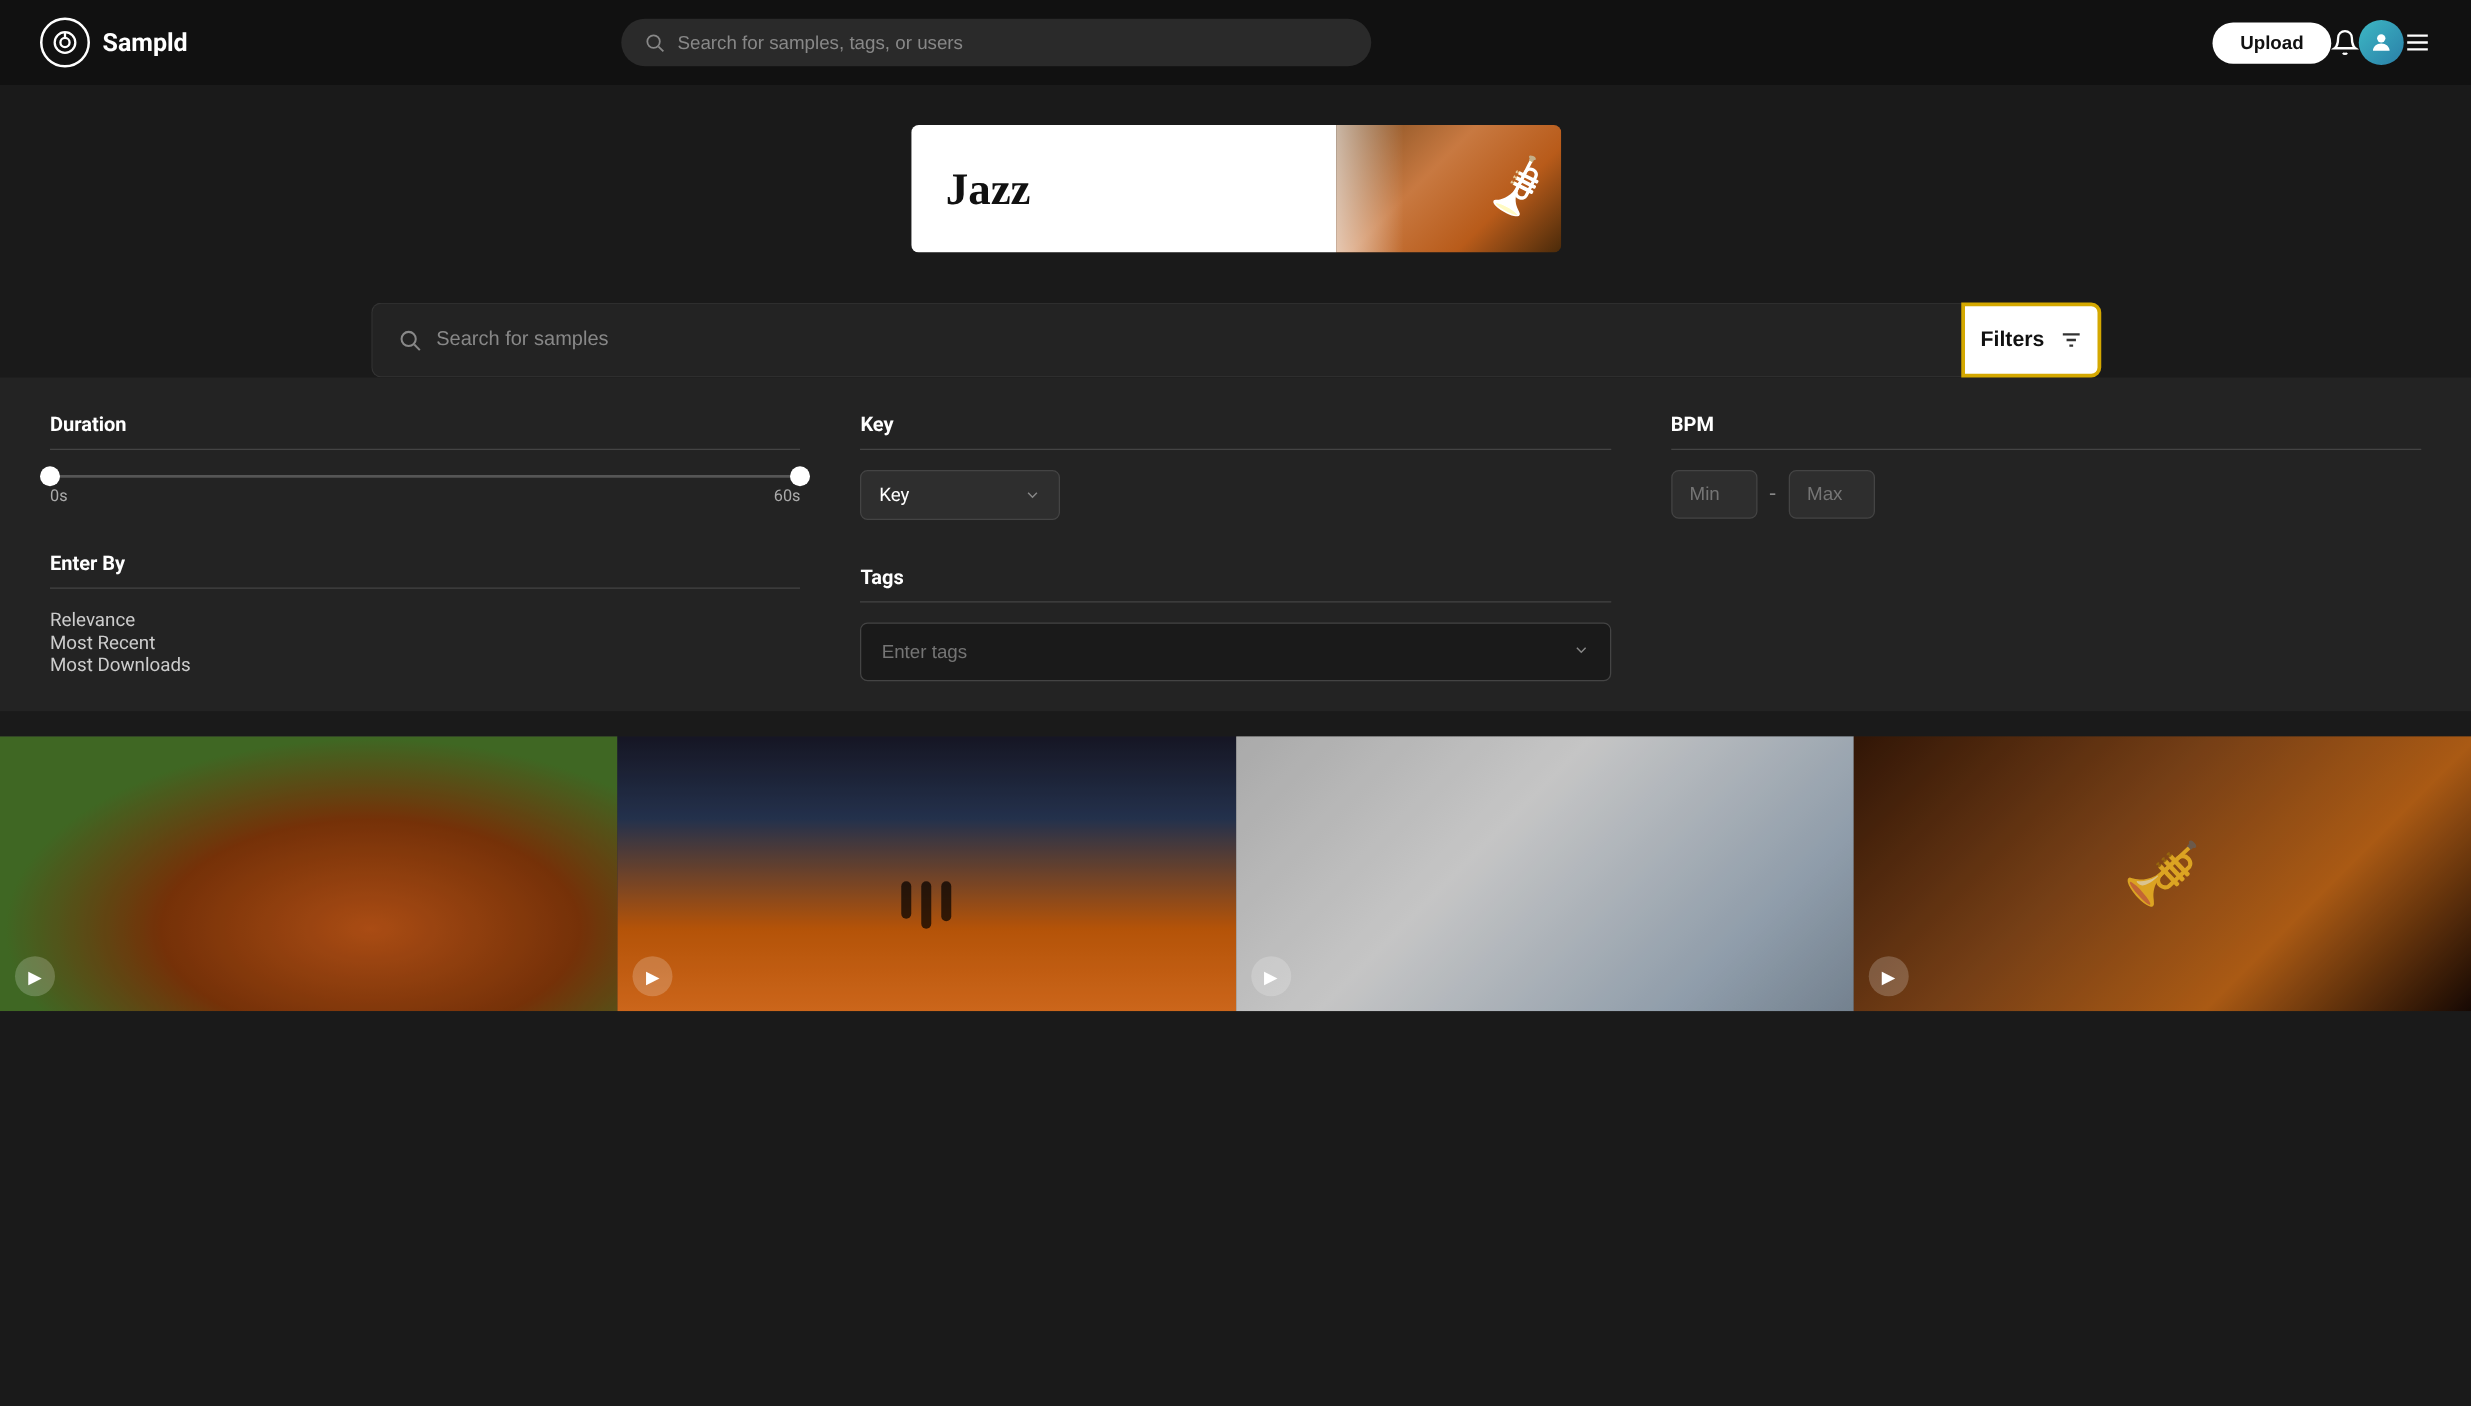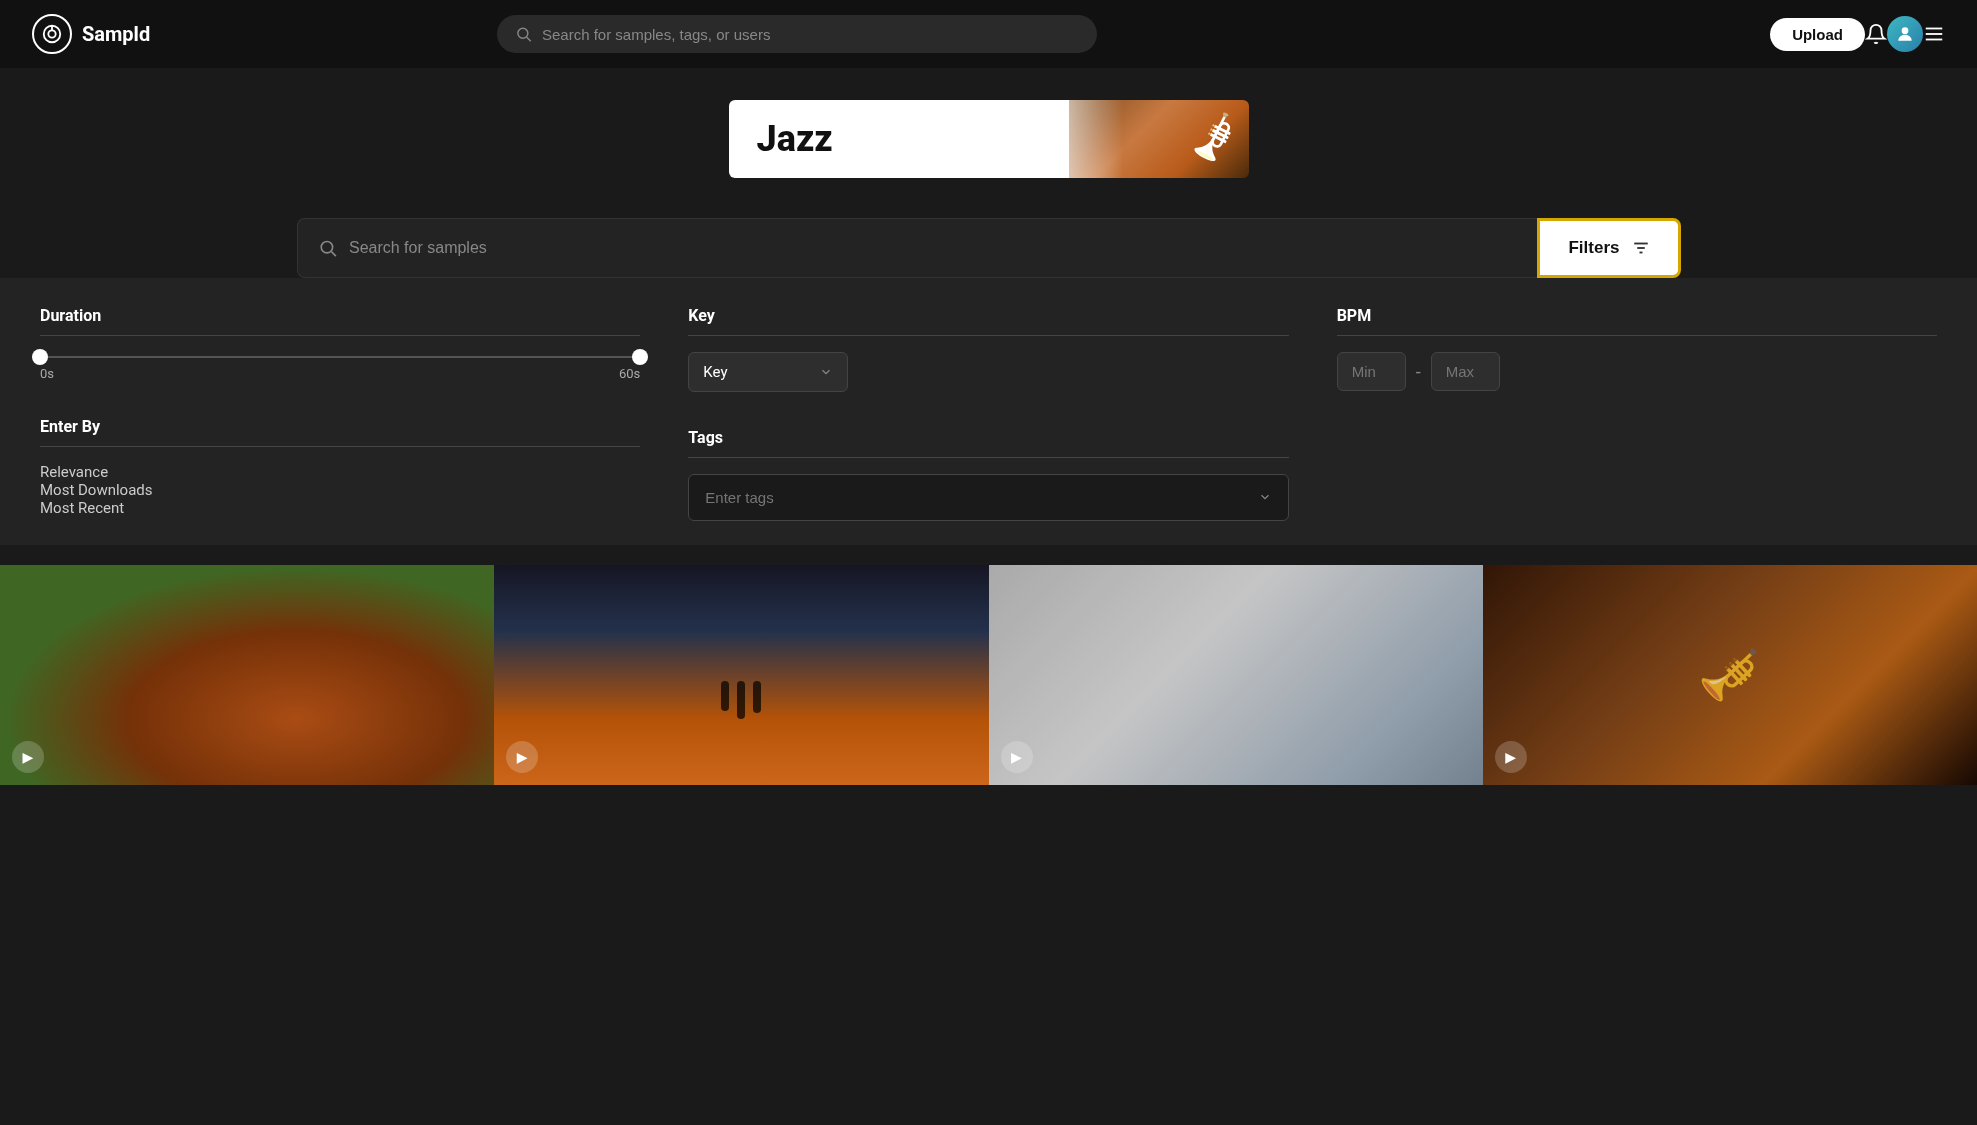--- a/index.html
+++ b/index.html
@@ -104,25 +104,26 @@
 
     
     .hero-section {
       display: flex;
       justify-content: center;
       padding: 32px 0 24px;
       background: #1a1a1a;
     }
     .hero-banner {
       width: 520px;
-      height: 78px;
+      height: 102px;
       border-radius: 6px;
       overflow: hidden;
       display: flex;
       position: relative;
+      font-family: Liberation Serif, serif;
     }
     .hero-text-area {
       background: #fff;
       color: #111;
       display: flex;
       align-items: center;
       padding: 0 28px;
       flex: 1;
       z-index: 1;
     }
@@ -185,21 +186,21 @@
       color: #888;
       font-size: 16px;
       width: 100%;
     }
     .sample-search-box input::placeholder { color: #888; }
     .filters-btn {
       background: #fff;
       color: #111;
       border: 3px solid #d4a800;
       border-radius: 0 8px 8px 0;
-      padding: 0 28px;
+      padding: 0 12px;
       height: 60px;
       font-size: 17px;
       font-weight: 600;
       cursor: pointer;
       display: flex;
       align-items: center;
       gap: 12px;
       white-space: nowrap;
     }
 
@@ -501,22 +502,22 @@
           <span>0s</span>
           <span>60s</span>
         </div>
       </div>
 
       <div class="sort-section" style="margin-top: 28px;">
         <div class="filter-label">Enter By</div>
         <div class="filter-divider"></div>
         <div class="sort-options">
           <div class="sort-option">Relevance</div>
+          <div class="sort-option">Most Recent</div>
           <div class="sort-option">Most Downloads</div>
-          <div class="sort-option">Most Recent</div>
         </div>
       </div>
     </div>
 
     <div>
       <div class="filter-label">Key</div>
       <div class="filter-divider"></div>
       <div class="key-select">
         <span>Key</span>
         <svg width="14" height="14" viewBox="0 0 24 24" fill="none" stroke="#888" stroke-width="2">

